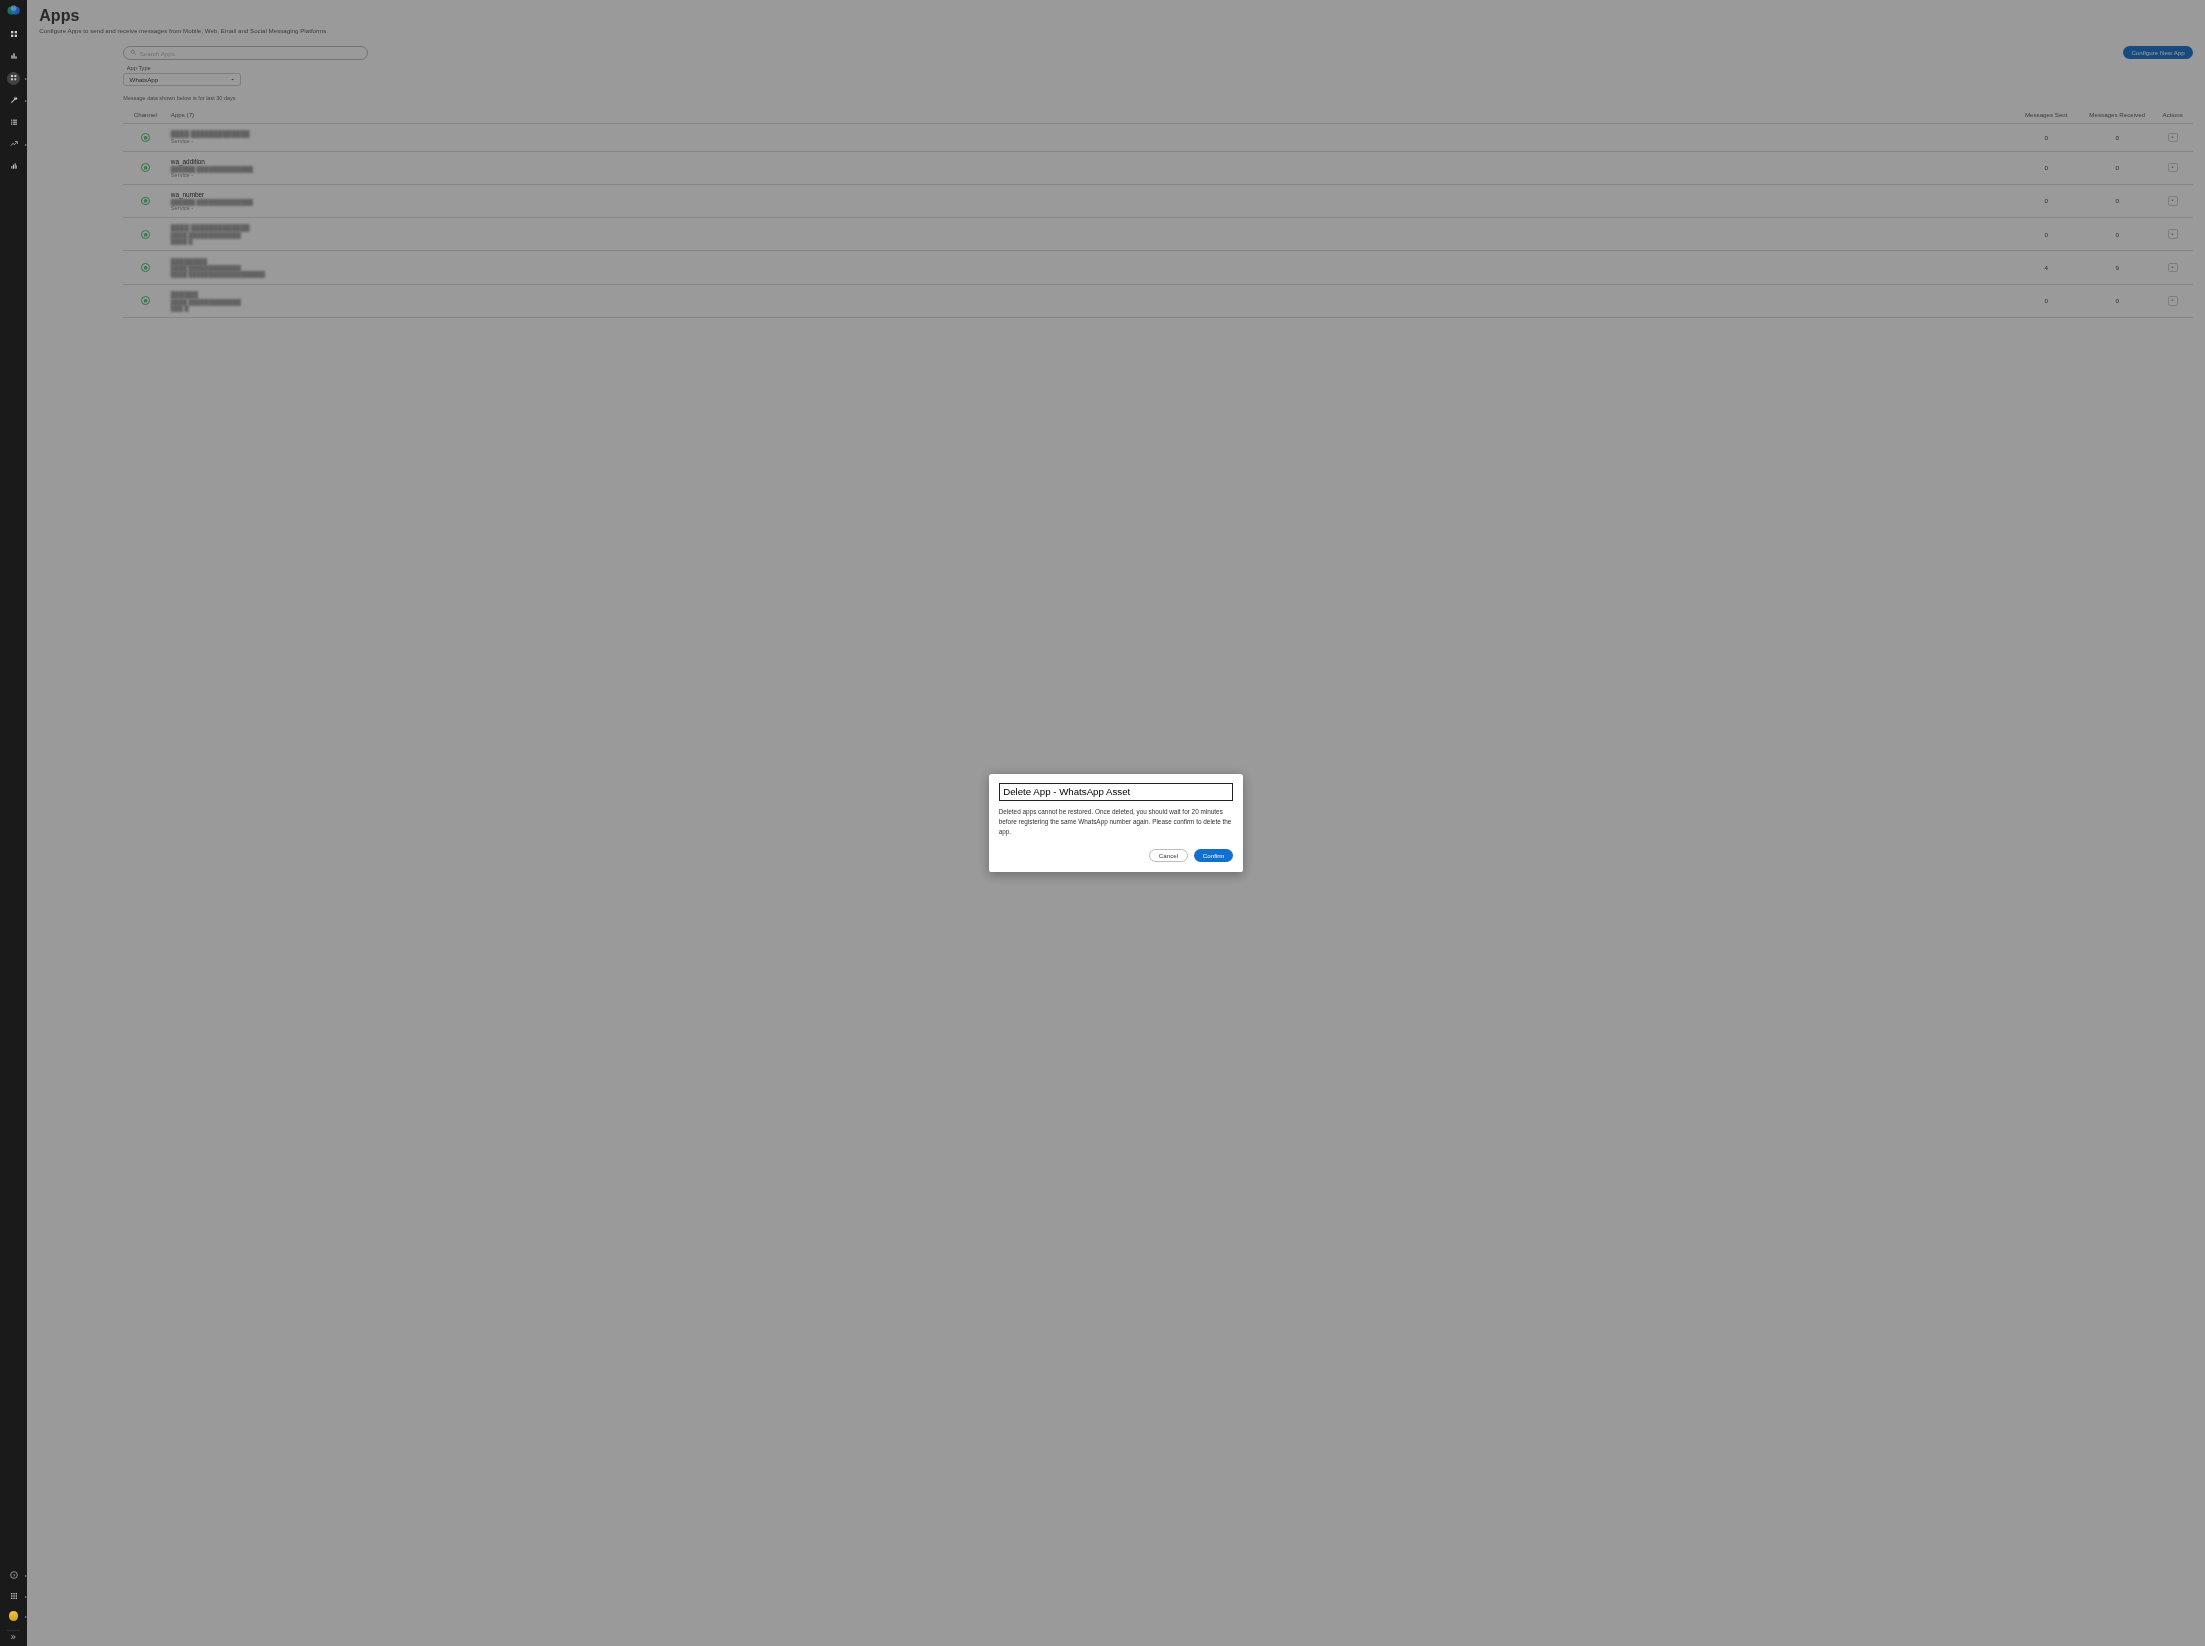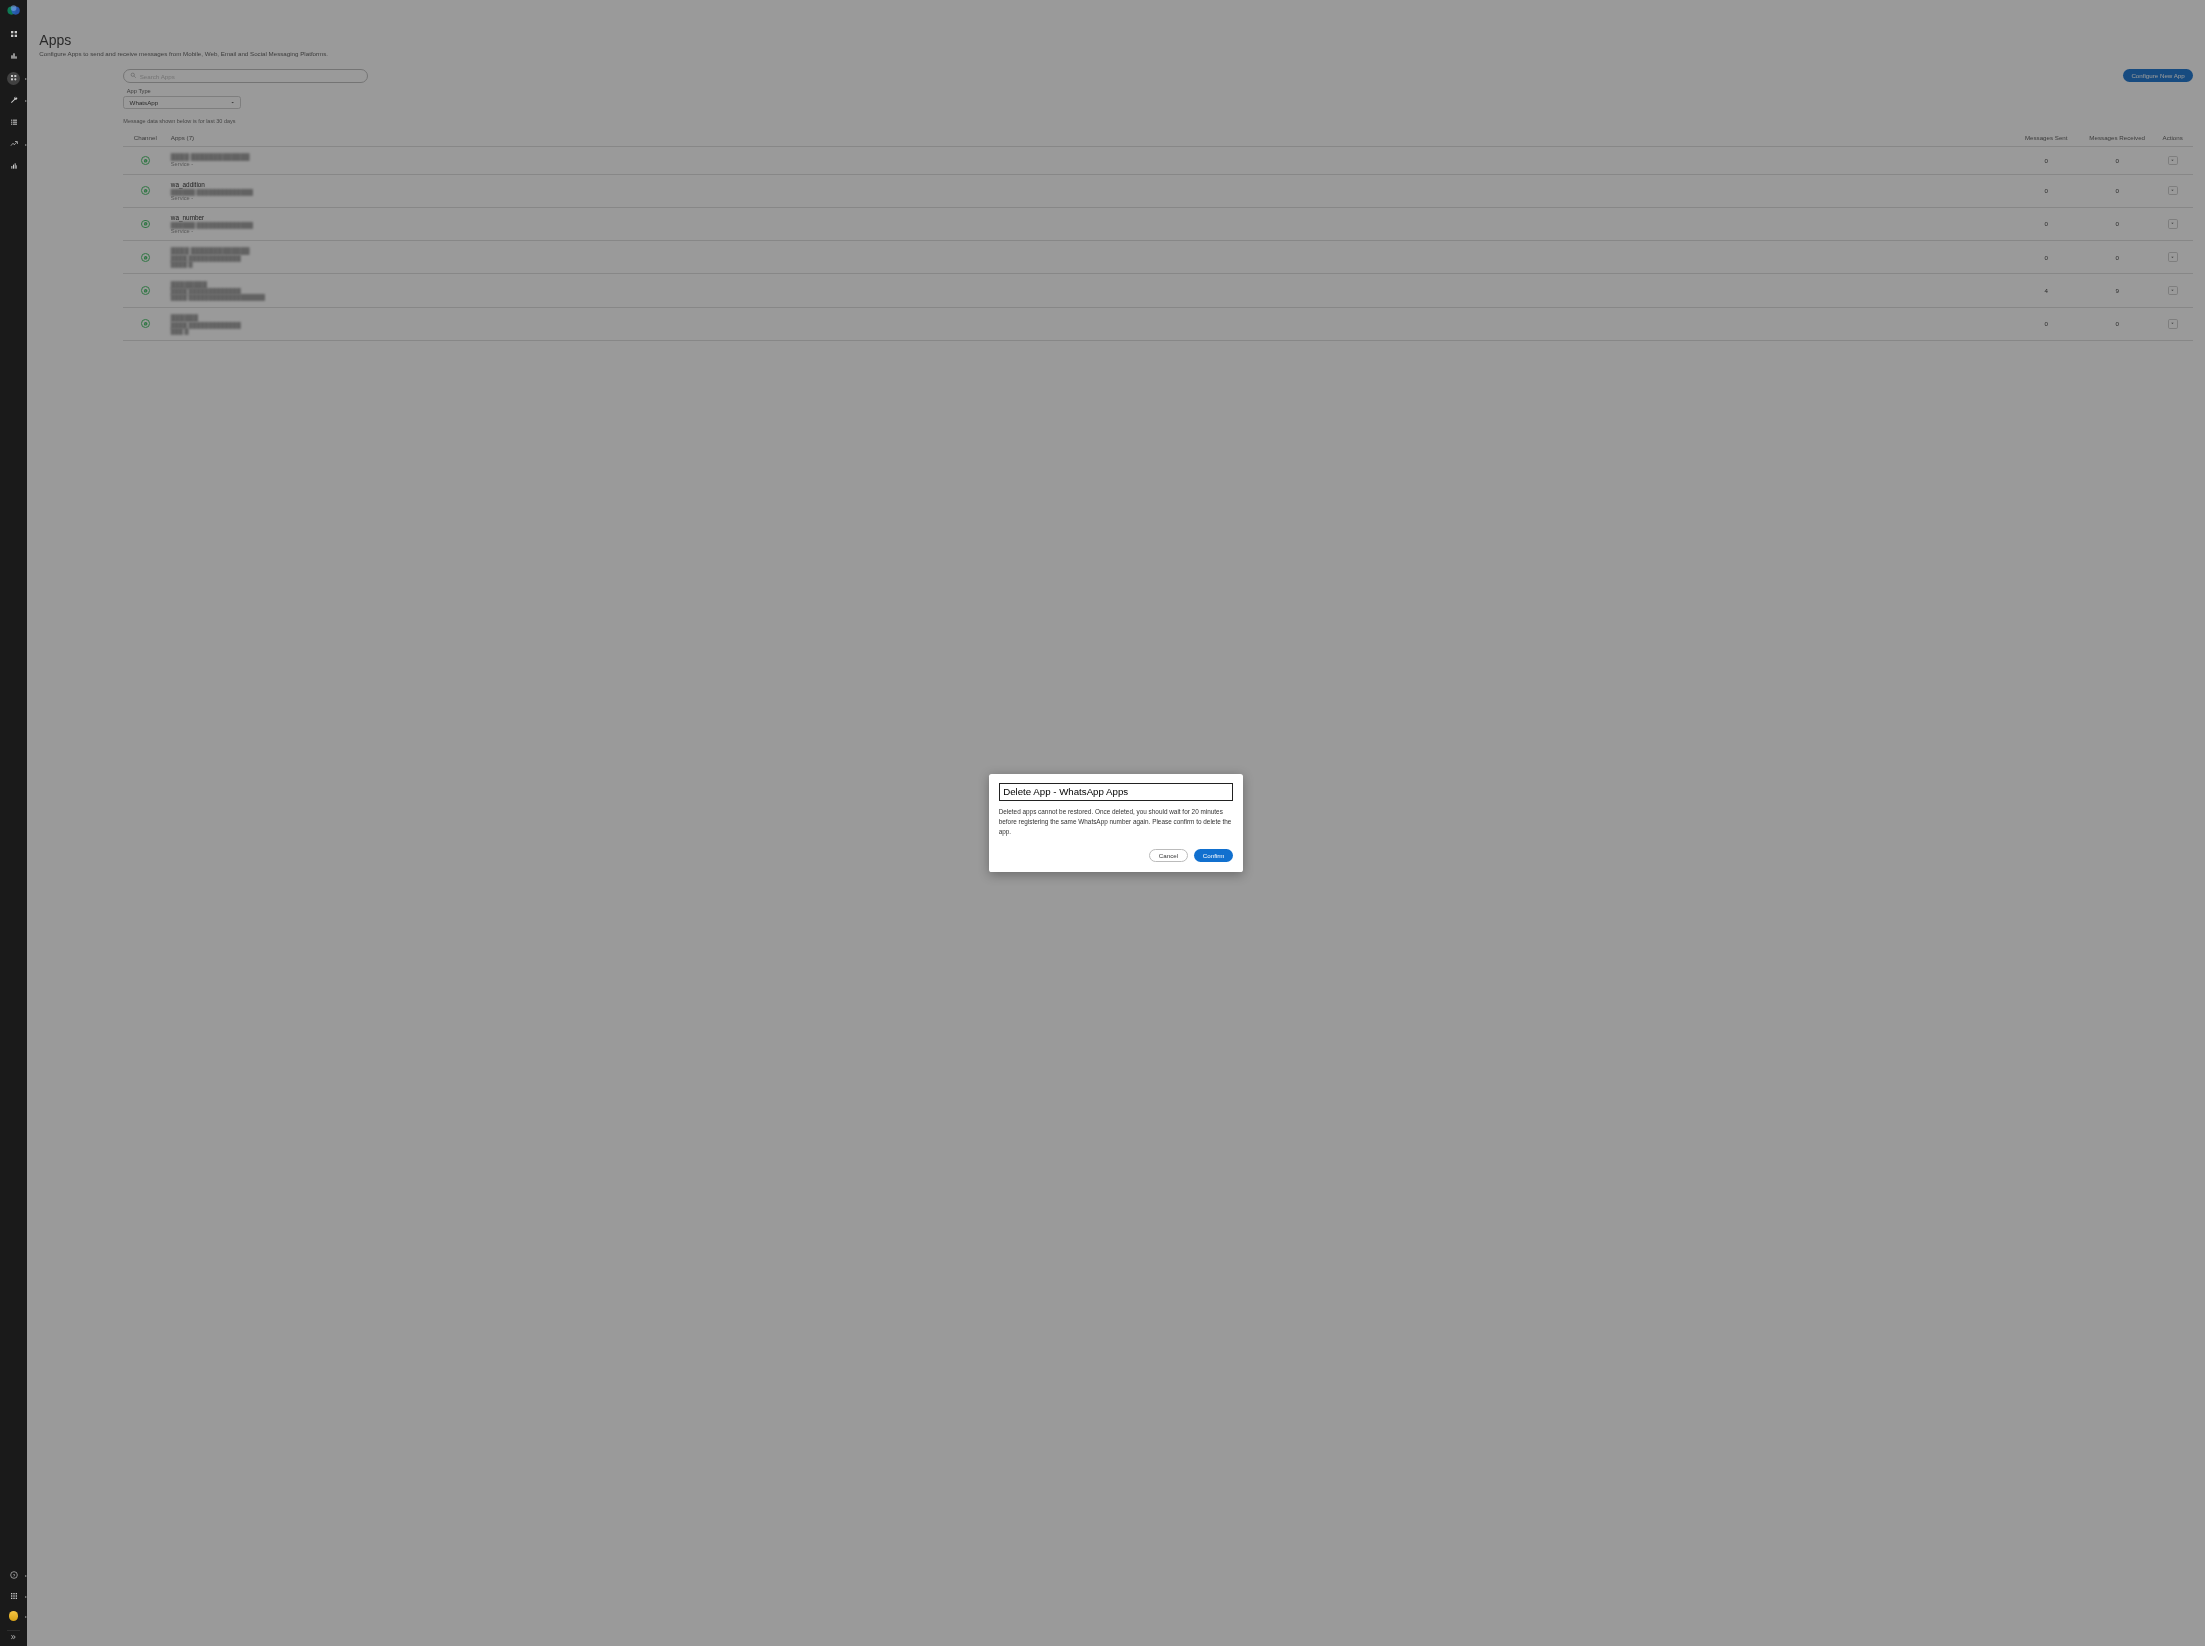--- a/index.html
+++ b/index.html
@@ -23,21 +23,21 @@
   }
   .sidebar-bottom { margin-top: auto; display: flex; flex-direction: column; align-items: center; padding-bottom: 4.4px; }
   .sidebar-bottom .nav-item { margin-bottom: 7px; }
   .avatar { width: 9.7px; height: 9.7px; border-radius: 50%; background: linear-gradient(#f5c542,#d4a017); }
   .toggle-row { width: 100%; display:flex; justify-content:flex-end; padding-right:4.4px; border-top:0.4px solid #2e2e2e; padding-top:3.5px; }
   .toggle-row svg { width:6.2px; height:6.2px; fill:#aaa; }
 
   
   .main { flex: 1; background: #fff; overflow: auto; position: relative; }
   .page-header { padding: 7px 12.3px 4.4px 12.3px; }
-  .page-title { font-size: 14px; font-weight: 400; color:#333;margin-top:25px; }
+  .page-title { font-size: 16px; font-weight: 700; color:#333; }
   .page-subtitle { font-size: 6.2px; color:#555; margin-top:1.8px; }
 
   .controls-row {
     display:flex; justify-content:space-between; align-items:flex-start;
     padding: 8px 12.3px 0 12.3px;
   }
   .left-controls { margin-left: 84px; }
   .search-wrap {
     width: 245px; height: 14px; border:0.4px solid #bbb; border-radius:7px;
     display:flex; align-items:center; padding:0 5.3px; color:#888;
@@ -372,21 +372,21 @@
                 </svg>
               </span></td>
           </tr>
         </tbody>
     </table>
   </div>
 
   <div class="overlay">
     <div class="modal">
       <div class="modal-title-wrap">
-        <div class="modal-title">Delete App - WhatsApp Apps</div>
+        <div class="modal-title">Delete App - WhatsApp Asset</div>
       </div>
       <div class="modal-body">Deleted apps cannot be restored. Once deleted, you should wait for 20 minutes before registering the same WhatsApp number again. Please confirm to delete the app.</div>
       <div class="modal-actions">
         <button class="btn-cancel">Cancel</button>
         <button class="btn-confirm">Confirm</button>
       </div>
     </div>
   </div>
 
 </div>

